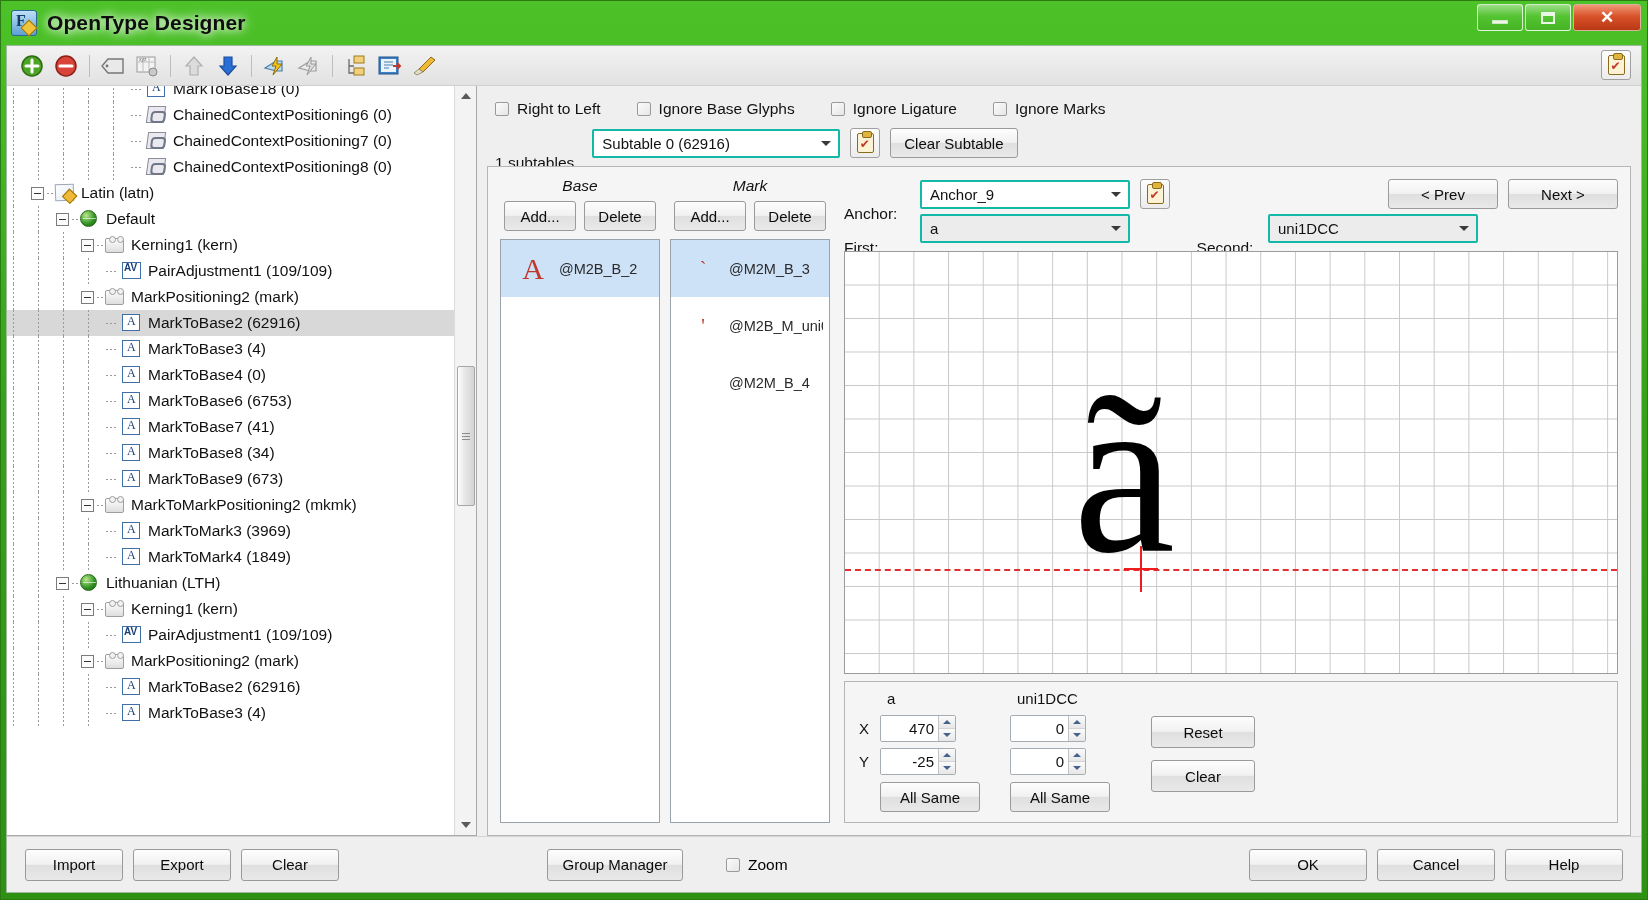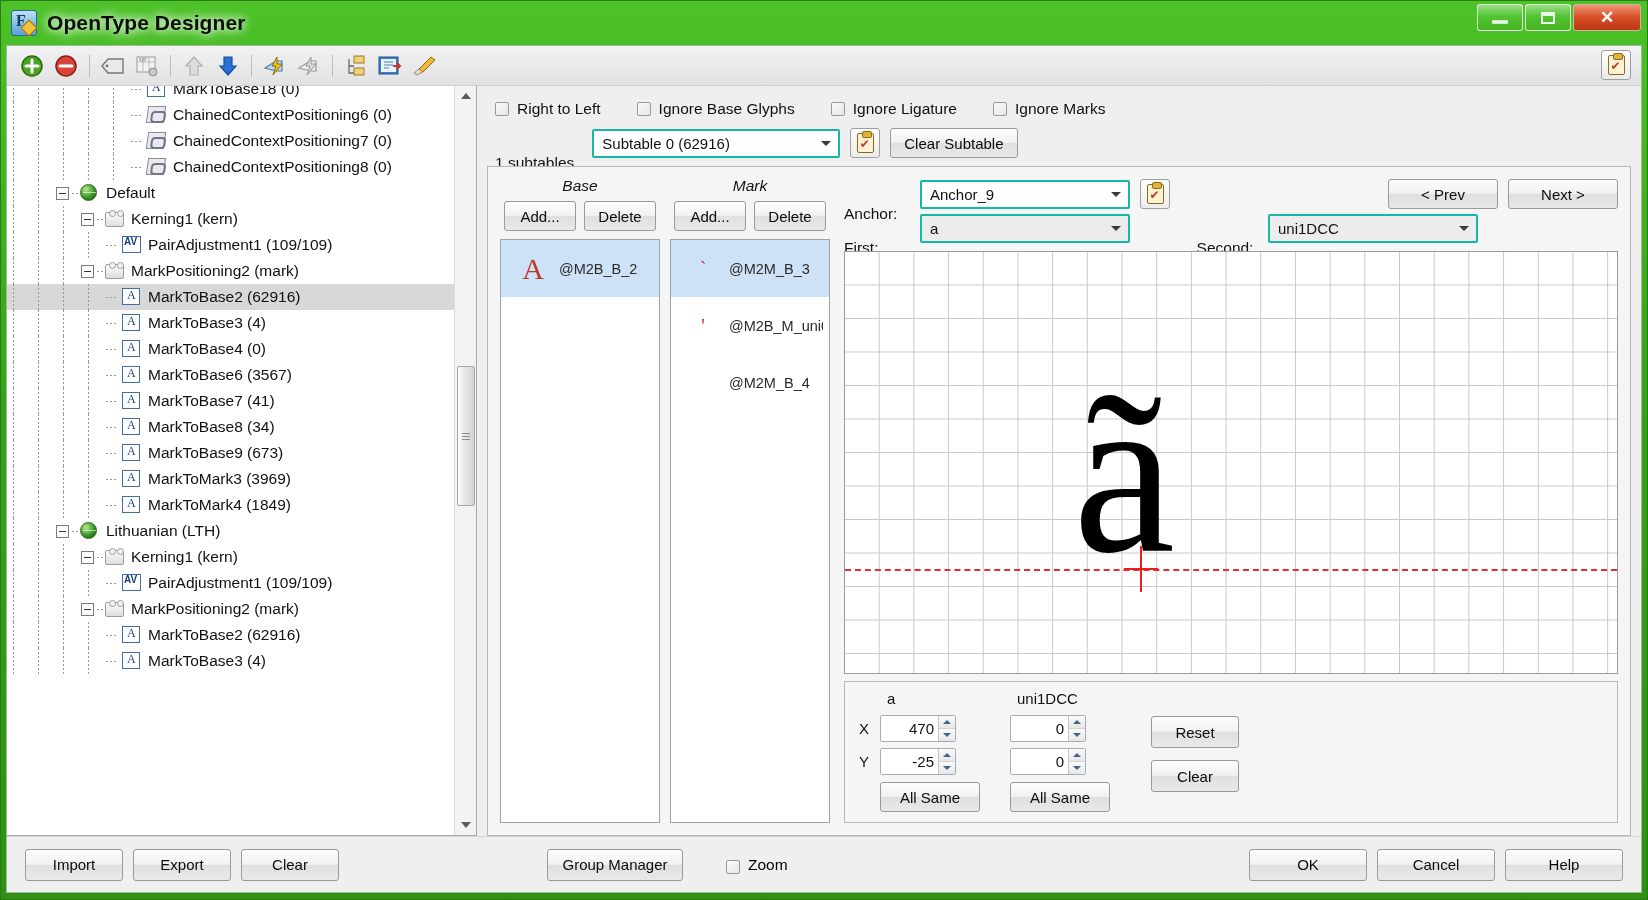--- a/index.html
+++ b/index.html
@@ -473,37 +473,37 @@
   .spin .btns div:first-child { border-bottom: 1px solid #d3d3d3; }
   .spin .btns i {
     display:block; width:0;height:0;
     border-left:4px solid transparent;border-right:4px solid transparent;
   }
   .spin .btns .up i { border-bottom:4px solid #44638c; }
   .spin .btns .down i { border-top:4px solid #44638c; }
   .allsame { margin-top: 4px; margin-left: 21px; }
   .allsame .btn { width: 100px; }
   .coordbtns { margin-left: 38px; display: flex; flex-direction: column; gap: 12px; padding-top: 26px;}
-  .coordbtns .btn { width: 88px; height: 32px; }
+  .coordbtns .btn { width: 104px; height: 32px; }
 
   
   #bottombar {
     flex: 0 0 auto;
     height: 56px;
     display: flex;
     align-items: center;
     padding: 0 18px;
     gap: 10px;
     background: #efefef;
     border-top: 1px solid #d4d4d4;
   }
   #bottombar .btn { min-width: 98px; height: 32px; }
   #bottombar .spacer { flex: 1 1 auto; }
   #bottombar .gm { min-width: 136px; }
-  .zoomchk { display:flex;align-items:flex-end;gap:8px;cursor:pointer;font-size:15.5px;margin-left:6px;padding-left:27px;}
+  .zoomchk { display:flex;align-items:center;gap:8px;cursor:pointer;font-size:15.5px;margin-left:6px;padding-left:27px;}
   #okgroup { display:flex; gap:10px; }
   #okgroup .btn { min-width: 118px; }
 </style>
 </head>
 <body>
 
 <div id="window">
 
   <div id="titlebar">
     <div class="app-icon"></div>
@@ -654,68 +654,79 @@
                 <div class="tdot" style="left: 81px;"></div>
                 <div class="tdot" style="left: 106px;"></div>
               </div>
               <div class="stub"></div>
               <div class="ticon">
                 <div class="ic-ccp" style="position: absolute; left: 0px; top: 0px;"></div>
               </div>
               <span>ChainedContextPositioning8 (0)</span>
             </div>
             <div class="trow">
-              <div class="tindent" style="width: 49px;">
-                <div class="tdot" style="left: 6px;"></div>
-                <div class="tdot" style="left: 31px;"></div>
+              <div class="tindent" style="width: 24px;">
+                <div class="tdot" style="left: 6px;"></div>
               </div>
               <div class="expander"></div>
               <div class="stub" style="width: 8px;"></div>
               <div class="ticon">
-                <div class="ic-globe" style="position: absolute; left: 0px; top: 0px;"></div>
-              </div>
-              <span>Default</span>
-            </div>
-            <div class="trow">
-              <div class="tindent" style="width: 74px;">
-                <div class="tdot" style="left: 6px;"></div>
-                <div class="tdot" style="left: 31px;"></div>
-                <div class="tdot" style="left: 56px;"></div>
+                <div class="ic-latin" style="position: absolute; left: 0px; top: 0px;"></div>
+              </div>
+              <span>Latin (latn)</span>
+            </div>
+            <div class="trow">
+              <div class="tindent" style="width: 49px;">
+                <div class="tdot" style="left: 6px;"></div>
+                <div class="tdot" style="left: 31px;"></div>
               </div>
               <div class="expander"></div>
               <div class="stub" style="width: 8px;"></div>
               <div class="ticon">
-                <div class="ic-brick" style="position: absolute; left: 0px; top: 0px;"></div>
-              </div>
-              <span>Kerning1 (kern)</span>
-            </div>
-            <div class="trow">
-              <div class="tindent" style="width: 99px;">
-                <div class="tdot" style="left: 6px;"></div>
-                <div class="tdot" style="left: 31px;"></div>
-                <div class="tdot" style="left: 56px;"></div>
-                <div class="tdot" style="left: 81px;"></div>
-              </div>
-              <div class="stub"></div>
-              <div class="ticon">
-                <div class="ic-pair" style="position: absolute; left: 0px; top: 0px;"></div>
-              </div>
-              <span>PairAdjustment1 (109/109)</span>
+                <div class="ic-globe" style="position: absolute; left: 0px; top: 0px;"></div>
+              </div>
+              <span>Default</span>
             </div>
             <div class="trow">
               <div class="tindent" style="width: 74px;">
                 <div class="tdot" style="left: 6px;"></div>
                 <div class="tdot" style="left: 31px;"></div>
                 <div class="tdot" style="left: 56px;"></div>
               </div>
               <div class="expander"></div>
               <div class="stub" style="width: 8px;"></div>
               <div class="ticon">
                 <div class="ic-brick" style="position: absolute; left: 0px; top: 0px;"></div>
               </div>
+              <span>Kerning1 (kern)</span>
+            </div>
+            <div class="trow">
+              <div class="tindent" style="width: 99px;">
+                <div class="tdot" style="left: 6px;"></div>
+                <div class="tdot" style="left: 31px;"></div>
+                <div class="tdot" style="left: 56px;"></div>
+                <div class="tdot" style="left: 81px;"></div>
+              </div>
+              <div class="stub"></div>
+              <div class="ticon">
+                <div class="ic-pair" style="position: absolute; left: 0px; top: 0px;"></div>
+              </div>
+              <span>PairAdjustment1 (109/109)</span>
+            </div>
+            <div class="trow">
+              <div class="tindent" style="width: 74px;">
+                <div class="tdot" style="left: 6px;"></div>
+                <div class="tdot" style="left: 31px;"></div>
+                <div class="tdot" style="left: 56px;"></div>
+              </div>
+              <div class="expander"></div>
+              <div class="stub" style="width: 8px;"></div>
+              <div class="ticon">
+                <div class="ic-brick" style="position: absolute; left: 0px; top: 0px;"></div>
+              </div>
               <span>MarkPositioning2 (mark)</span>
             </div>
             <div class="trow sel">
               <div class="tindent" style="width: 99px;">
                 <div class="tdot" style="left: 6px;"></div>
                 <div class="tdot" style="left: 31px;"></div>
                 <div class="tdot" style="left: 56px;"></div>
                 <div class="tdot" style="left: 81px;"></div>
               </div>
               <div class="stub"></div>
@@ -754,21 +765,21 @@
               <div class="tindent" style="width: 99px;">
                 <div class="tdot" style="left: 6px;"></div>
                 <div class="tdot" style="left: 31px;"></div>
                 <div class="tdot" style="left: 56px;"></div>
                 <div class="tdot" style="left: 81px;"></div>
               </div>
               <div class="stub"></div>
               <div class="ticon">
                 <div class="ic-m2b" style="position: absolute; left: 0px; top: 0px;"></div>
               </div>
-              <span>MarkToBase6 (3567)</span>
+              <span>MarkToBase6 (6753)</span>
             </div>
             <div class="trow">
               <div class="tindent" style="width: 99px;">
                 <div class="tdot" style="left: 6px;"></div>
                 <div class="tdot" style="left: 31px;"></div>
                 <div class="tdot" style="left: 56px;"></div>
                 <div class="tdot" style="left: 81px;"></div>
               </div>
               <div class="stub"></div>
               <div class="ticon">
@@ -794,20 +805,33 @@
                 <div class="tdot" style="left: 6px;"></div>
                 <div class="tdot" style="left: 31px;"></div>
                 <div class="tdot" style="left: 56px;"></div>
                 <div class="tdot" style="left: 81px;"></div>
               </div>
               <div class="stub"></div>
               <div class="ticon">
                 <div class="ic-m2b" style="position: absolute; left: 0px; top: 0px;"></div>
               </div>
               <span>MarkToBase9 (673)</span>
+            </div>
+            <div class="trow">
+              <div class="tindent" style="width: 74px;">
+                <div class="tdot" style="left: 6px;"></div>
+                <div class="tdot" style="left: 31px;"></div>
+                <div class="tdot" style="left: 56px;"></div>
+              </div>
+              <div class="expander"></div>
+              <div class="stub" style="width: 8px;"></div>
+              <div class="ticon">
+                <div class="ic-brick" style="position: absolute; left: 0px; top: 0px;"></div>
+              </div>
+              <span>MarkToMarkPositioning2 (mkmk)</span>
             </div>
             <div class="trow">
               <div class="tindent" style="width: 99px;">
                 <div class="tdot" style="left: 6px;"></div>
                 <div class="tdot" style="left: 31px;"></div>
                 <div class="tdot" style="left: 56px;"></div>
                 <div class="tdot" style="left: 81px;"></div>
               </div>
               <div class="stub"></div>
               <div class="ticon">

